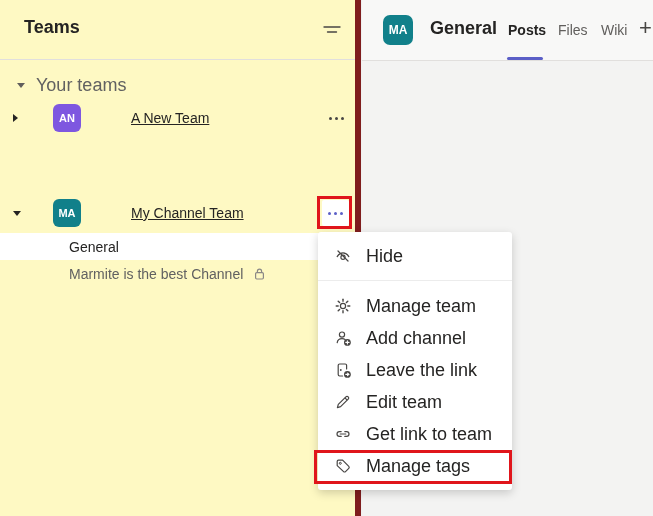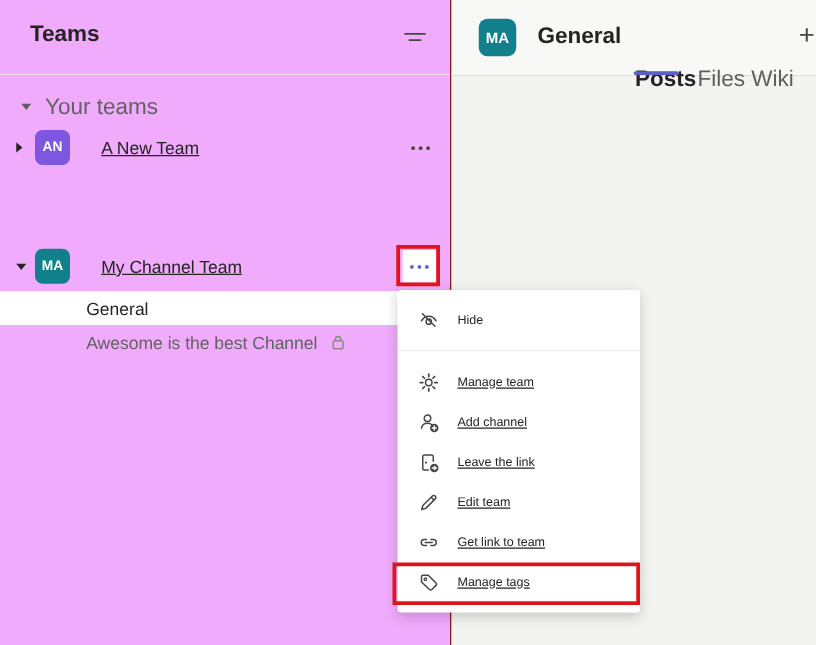--- a/index.html
+++ b/index.html
@@ -1,34 +1,34 @@
 <!DOCTYPE html>
 <html><head>
 <meta charset="utf-8">
 <style>
   * { margin:0; padding:0; box-sizing:border-box; }
   html,body { width:653px; height:516px; overflow:hidden; }
   body { font-family:"Liberation Sans","DejaVu Sans",sans-serif; background:#f0f0f0; position:relative; color:#252423; }
 
   
-  .sidebar { position:absolute; left:0; top:0; width:361px; height:516px; background:#f0abfc; border-right:1px solid #7f1d1d; }
+  .sidebar { position:absolute; left:0; top:0; width:361px; height:516px; background:#fef9c3; border-right:6px solid #7f1d1d; }
   .sb-title { position:absolute; left:24px; top:17px; font-size:18px; font-weight:700; color:#252423; }
   .filter-btn { position:absolute; left:318px; top:18px; width:28px; height:24px; display:flex; align-items:center; justify-content:center; cursor:pointer; }
   .sb-divider { position:absolute; left:0; top:59px; width:100%; height:1px; background:#e1dfdd; }
 
   .section-row { position:absolute; left:0; width:100%; height:22px; display:flex; align-items:center; padding-left:17px; cursor:pointer; }
   .section-row .caret { width:14px; display:inline-flex; }
   .sec-label { font-size:18px; color:#616161; margin-left:5px; }
   .sec-label.dark { color:#484644; }
 
   .caret-down { width:0; height:0; border-left:4px solid transparent; border-right:4px solid transparent; border-top:5px solid #605e5c; }
   .caret-right { width:0; height:0; border-top:4px solid transparent; border-bottom:4px solid transparent; border-left:5px solid #252423; }
   .caret-down.dark { border-top-color:#252423; }
 
-  .team-row { position:absolute; left:0; width:361px; height:46px; display:flex; align-items:center; padding:0 14px 0 13px; cursor:pointer; }
+  .team-row { position:absolute; left:0; width:361px; height:46px; display:flex; align-items:center; padding:0 14px 0 13px; cursor:pointer;gap:25px; }
   .team-row .caret { width:15px; display:inline-flex; }
   .avatar { width:28px; height:28px; border-radius:6px; color:#fff; font-size:11px; font-weight:700; display:flex; align-items:center; justify-content:center; flex:0 0 auto; }
   .av-purple { background:#7e57e0; }
   .av-red    { background:#d13b1c; }
   .av-teal   { background:#11808a; }
   .team-name { font-size:14px; color:#252423; margin-left:25px; flex:1 1 auto; white-space:nowrap;text-decoration:underline; }
   .dots { display:flex; gap:3px; align-items:center; width:22px; justify-content:center; cursor:pointer; }
   .dots i { width:3px; height:3px; border-radius:50%; background:#484644; }
 
   .dots-btn { position:absolute; left:322px; top:200px; width:27px; height:26px; background:#ffffff; border-radius:2px; display:flex; gap:3px; align-items:center; justify-content:center; z-index:5; cursor:pointer; }
@@ -37,33 +37,33 @@
   .channel-row { position:absolute; left:0; width:361px; height:27px; display:flex; align-items:center; padding-left:69px; cursor:pointer; font-size:14px; }
   .channel-row.selected { background:#ffffff; color:#252423; }
   .channel-row.muted { color:#616161; }
   .lock { margin-left:10px; display:inline-flex; }
 
   
   .main { position:absolute; left:362px; top:0; width:291px; height:516px; background:#f3f3f2; }
   .main-header { position:absolute; left:0; top:0; width:100%; height:61px; background:#f8f8f7; border-bottom:1px solid #e1dfdd; }
   .ch-avatar { position:absolute; left:21px; top:15px; width:30px; height:30px; border-radius:7px; background:#11808a; color:#fff; font-size:12px; font-weight:700; display:flex; align-items:center; justify-content:center; }
   .ch-title { position:absolute; left:68px; top:18px; font-size:18px; font-weight:700; color:#252423; }
-  .tab { position:absolute; top:22px; font-size:18px; color:#605e5c; cursor:pointer;margin-top:31px; }
+  .tab { position:absolute; top:22px; font-size:14px; color:#605e5c; cursor:pointer; }
   .tab.active { color:#252423; font-weight:700; }
   .tab-underline { position:absolute; left:145px; top:57px; width:36px; height:3px; background:#5b5fc7; border-radius:2px; }
   .tab-add { position:absolute; left:277px; top:15px; font-size:22px; font-weight:300; color:#484644; cursor:pointer; }
 
   
   .menu { position:absolute; left:318px; top:232px; width:194px; background:#ffffff; border-radius:3px; box-shadow:0 3px 10px rgba(0,0,0,.18); z-index:10; padding-bottom:8px; }
   .menu-item { display:flex; align-items:center; height:32px; padding-left:16px; cursor:pointer; }
   .menu-item.tall { height:48px; }
   .menu-item .mi-icon { width:18px; height:18px; display:inline-flex; align-items:center; justify-content:center; flex:0 0 auto; }
-  .menu-item .mi-label { font-size:10px; color:#252423; margin-left:14px; white-space:nowrap; }
+  .menu-item .mi-label { font-size:18px; color:#252423; margin-left:14px; white-space:nowrap; }
   .menu-divider { height:1px; background:#ececec; margin:0; }
-  .menu-group { padding-top:9px;text-decoration:underline; }
+  .menu-group { padding-top:9px; }
 
   
   .red-box { position:absolute; border:3px solid #e0151b; z-index:30; pointer-events:none; }
   .red-box.dots-box { left:317px; top:196px; width:35px; height:33px; }
   .red-box.link-box { left:314px; top:450px; width:198px; height:34px; }
 
   svg { display:block; }
 </style>
 </head>
 <body>
@@ -105,21 +105,21 @@
         <span class="caret-down dark"></span>
       </span>
     <span class="avatar av-teal">MA</span>
     <span class="team-name">My Channel Team</span>
   </div>
 
   <div class="channel-row selected" style="top:233px">
     <span>General</span>
   </div>
   <div class="channel-row muted" style="top:260px">
-    <span>Awesome is the best Channel</span>
+    <span>Marmite is the best Channel</span>
     <span class="lock">
       <svg width="13" height="14" viewBox="0 0 13 14">
         <rect x="2.6" y="5.6" width="7.8" height="6.4" rx="1.2" fill="none" stroke="#8a8886" stroke-width="1.2"></rect>
         <path d="M4.4,5.6 V4.2 a2.1,2.1 0 0 1 4.2,0 V5.6" fill="none" stroke="#8a8886" stroke-width="1.2"></path>
       </svg>
     </span>
   </div>
 
 </aside>
 

